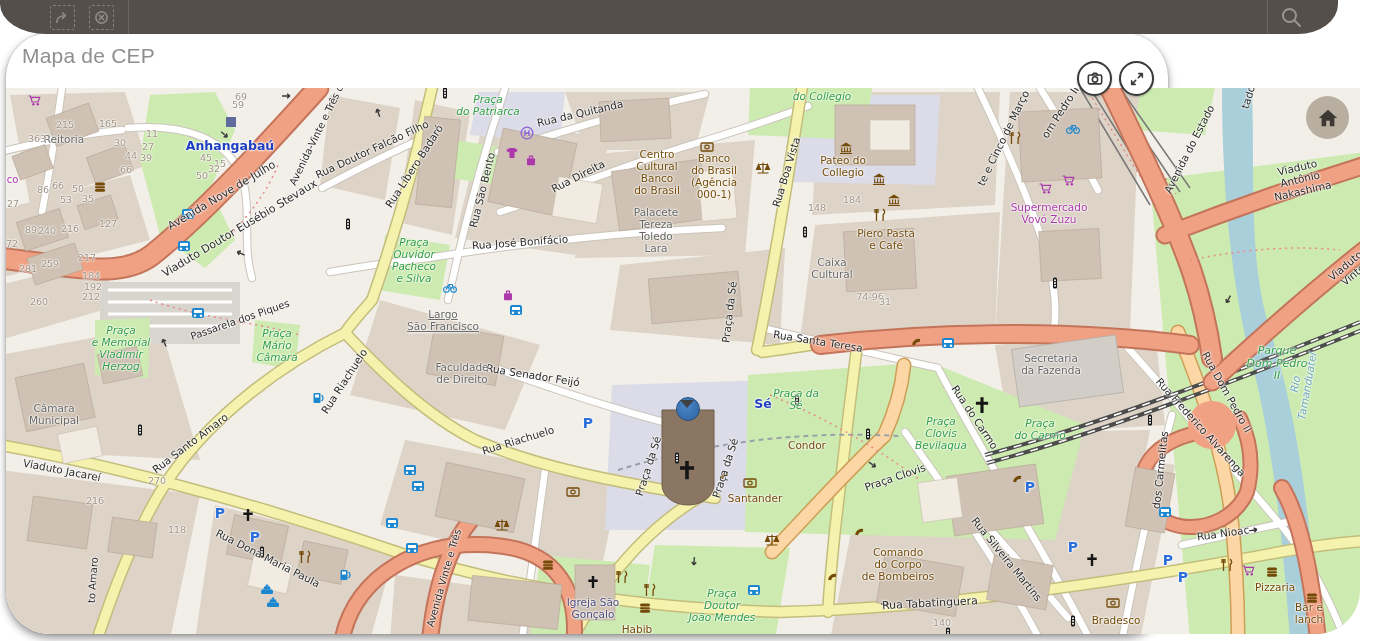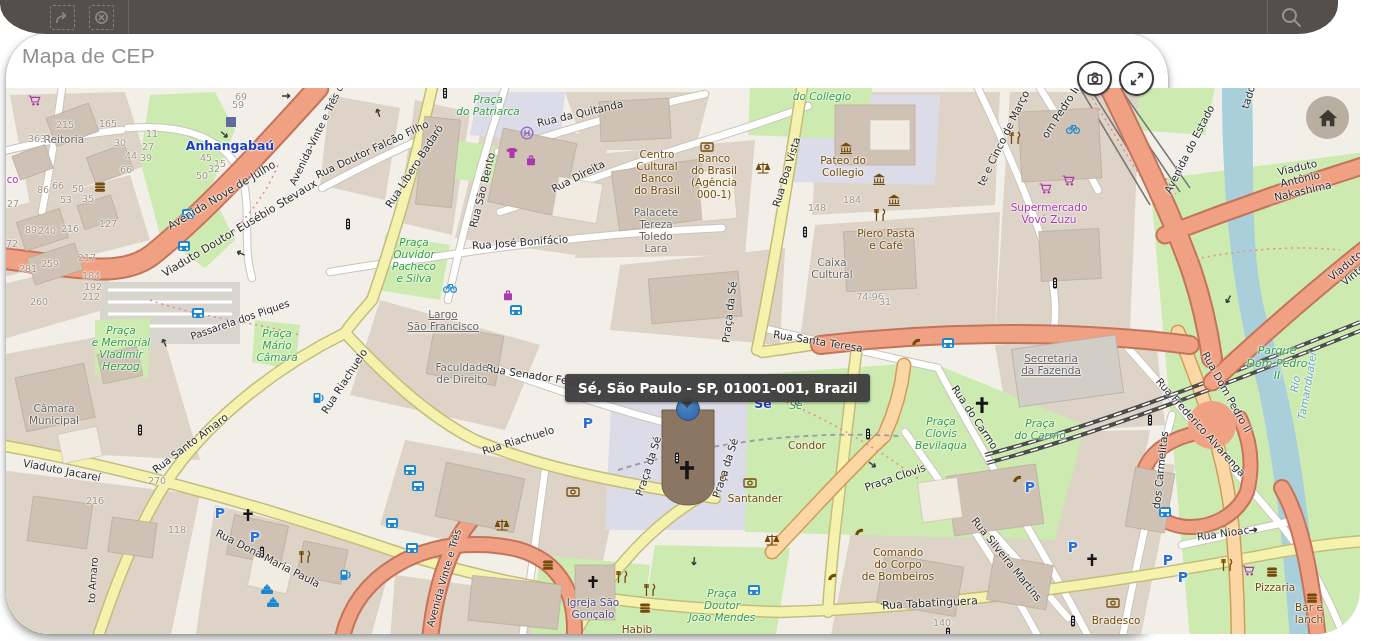--- a/index.html
+++ b/index.html
@@ -636,21 +636,21 @@
         <div class="ml poi" style="left: 880px; top: 151px; transform: translate(-50%, -50%) rotate(0deg);">Piero Pasta
 e Café</div>
         <div class="ml shop" style="left: 1043px; top: 125px; transform: translate(-50%, -50%) rotate(0deg);">Supermercado
 Vovó Zuzu</div>
         <div class="ml gray" style="left: 826px; top: 180px; transform: translate(-50%, -50%) rotate(0deg);">Caixa
 Cultural</div>
         <div class="ml gray" style="left: 650px; top: 142px; transform: translate(-50%, -50%) rotate(0deg);">Palacete
 Tereza
 Toledo
 Lara</div>
-        <div class="ml gray" style="left: 1045px; top: 276px; transform: translate(-50%, -50%) rotate(0deg); text-decoration: underline;">Secretaria
+        <div class="ml gray" style="left: 1045px; top: 276px; transform: translate(-50%, -50%) rotate(0deg);">Secretaria
 da Fazenda</div>
         <div class="ml gray" style="left: 48px; top: 326px; transform: translate(-50%, -50%) rotate(0deg);">Câmara
 Municipal</div>
         <div class="ml gray" style="left: 58px; top: 51px; transform: translate(-50%, -50%) rotate(0deg);">Reitoria</div>
         <div class="ml gray" style="left: 437px; top: 232px; transform: translate(-50%, -50%) rotate(0deg); text-decoration: underline;">Largo
 São Francisco</div>
         <div class="ml gray" style="left: 456px; top: 285px; transform: translate(-50%, -50%) rotate(0deg);">Faculdade
 de Direito</div>
         <div class="ml poi" style="left: 892px; top: 476px; transform: translate(-50%, -50%) rotate(0deg);">Comando
 do Corpo
@@ -715,15 +715,14 @@
       </div>
 
     <div class="home-btn">
       <svg viewBox="0 0 24 24">
         <path d="M12,3 L22,12 H19 V21 H14 V15 H10 V21 H5 V12 H2 Z"></path>
       </svg>
     </div>
 
     <div class="marker"></div>
     <div class="tt-tail"></div>
-    <div class="tooltip">Sé, São Paulo - SP, 01001-001, Brazil</div>
   </div>
 </div>
 
 </body></html>

